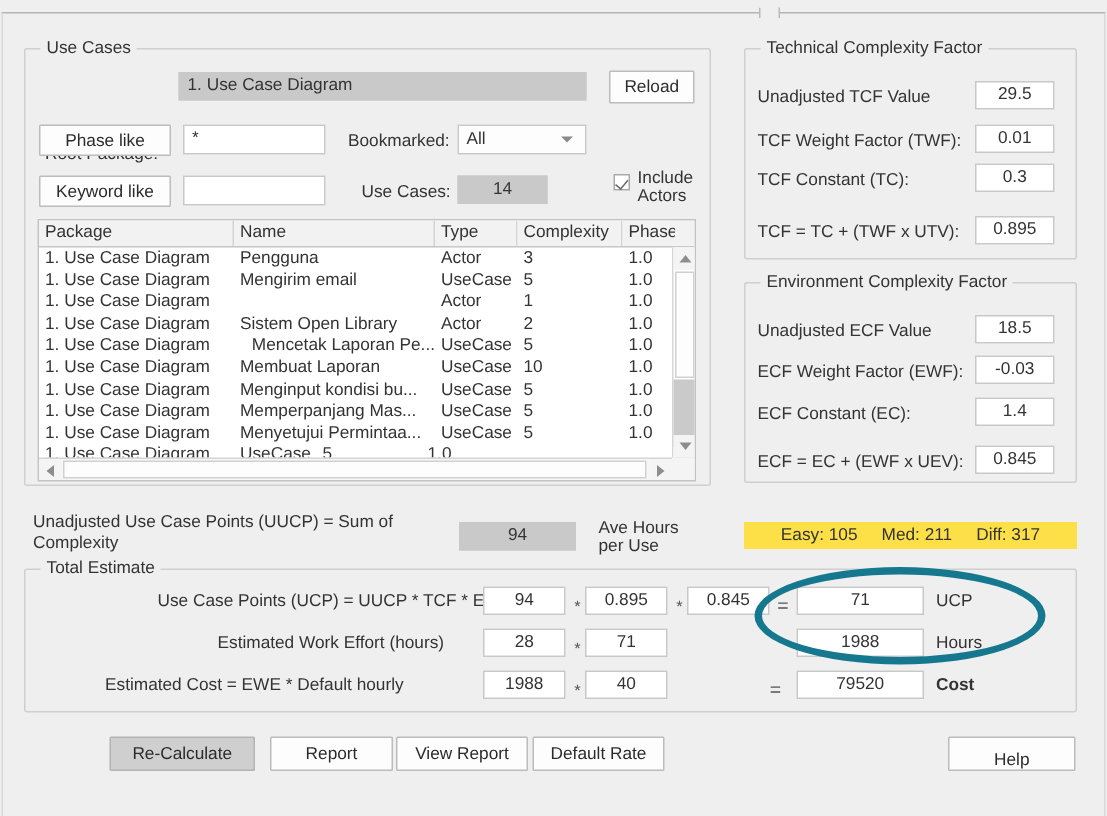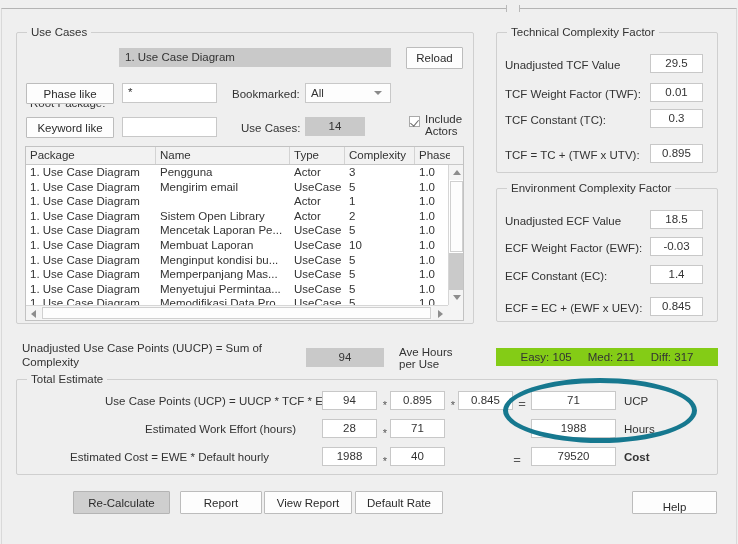--- a/index.html
+++ b/index.html
@@ -232,21 +232,21 @@
   .op {
     position: absolute;
     font-size: 11px;
     color: #555;
     text-align: center;
   }
 
   
   .statusbar {
     position: absolute;
-    background: #84cc16;
+    background: #fde047;
     display: flex;
     align-items: center;
     justify-content: center;
     gap: 16px;
     font-size: 11.5px;
     color: #333;
   }
 
   
   .ellipse {
@@ -330,21 +330,21 @@
         </div>
         <div class="trow">
           <div class="td" style="width: 130px;">1. Use Case Diagram</div>
           <div class="td" style="width: 134px;">Sistem Open Library</div>
           <div class="td" style="width: 55px;">Actor</div>
           <div class="td" style="width: 70px;">2</div>
           <div class="td" style="width: 35px;">1.0</div>
         </div>
         <div class="trow">
           <div class="td" style="width: 130px;">1. Use Case Diagram</div>
-          <div class="td" style="width: 134px;">Mencetak Laporan Pe...</div>
+          <div class="td" style="width: 134px; text-align: right;">Mencetak Laporan Pe...</div>
           <div class="td" style="width: 55px;">UseCase</div>
           <div class="td" style="width: 70px;">5</div>
           <div class="td" style="width: 35px;">1.0</div>
         </div>
         <div class="trow">
           <div class="td" style="width: 130px;">1. Use Case Diagram</div>
           <div class="td" style="width: 134px;">Membuat Laporan</div>
           <div class="td" style="width: 55px;">UseCase</div>
           <div class="td" style="width: 70px;">10</div>
           <div class="td" style="width: 35px;">1.0</div>
@@ -365,21 +365,20 @@
         </div>
         <div class="trow">
           <div class="td" style="width: 130px;">1. Use Case Diagram</div>
           <div class="td" style="width: 134px;">Menyetujui Permintaa...</div>
           <div class="td" style="width: 55px;">UseCase</div>
           <div class="td" style="width: 70px;">5</div>
           <div class="td" style="width: 35px;">1.0</div>
         </div>
         <div class="trow">
           <div class="td" style="width: 130px;">1. Use Case Diagram</div>
-          <div class="td" style="width: 134px;">Memodifikasi Data Pro...</div>
           <div class="td" style="width: 55px;">UseCase</div>
           <div class="td" style="width: 70px;">5</div>
           <div class="td" style="width: 35px;">1.0</div>
         </div>
       </div>
 
     <div class="vsb">
       <div class="sb-btn" style="top:0;">
         <span class="tri-up"></span>
       </div>

